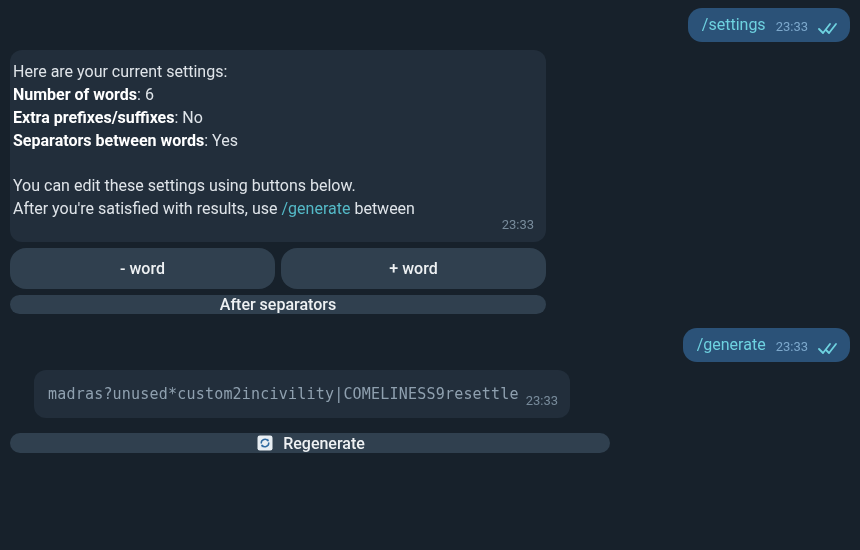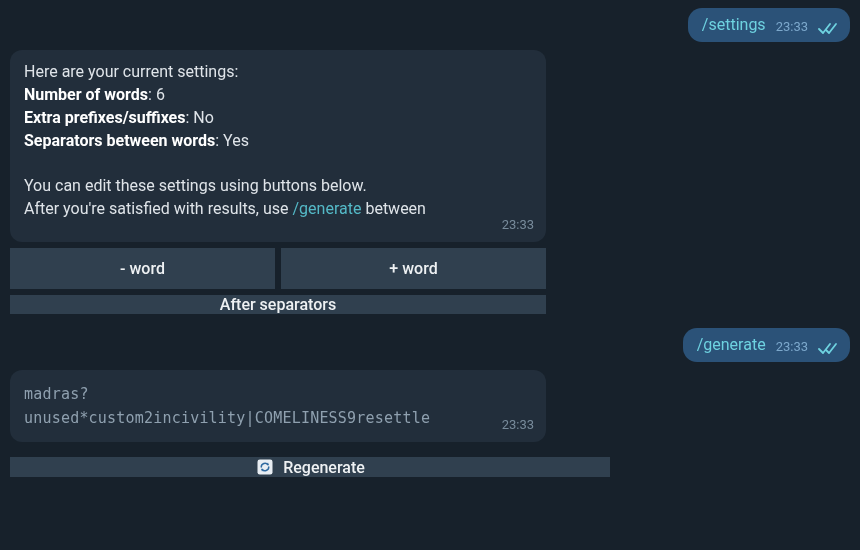--- a/index.html
+++ b/index.html
@@ -45,21 +45,21 @@
   .checks {
     width: 20px;
     height: 14px;
     position: relative;
   }
   .checks svg { display: block; }
 
   .bubble-in {
     background: #222e3b;
     border-radius: 12px;
-    padding: 10px 14px 8px 14px;
+    padding: 10px 14px 8px 3px;
     max-width: 536px;
     position: relative;
     color: #dfe4e9;
     font-size: 16px;
     line-height: 23px;
   }
   .bubble-in .ts {
     color: #788b9b;
     font-size: 13px;
     position: absolute;
@@ -75,21 +75,21 @@
     gap: 6px;
     width: 536px;
     margin-top: 2px;
   }
   .btn-row { display: flex; gap: 6px; }
   .tg-btn {
     flex: 1;
     background: #30404f;
     color: #eef1f3;
     font-size: 16px;
-    border-radius: 0;
+    border-radius: 16px;
     height: 41px;
     display: flex;
     align-items: center;
     justify-content: center;
     cursor: pointer;
     gap: 8px;
     font-weight: 500;
   }
 
   .mono {
@@ -157,21 +157,21 @@
         <svg width="20" height="14" viewBox="0 0 20 14">
           <path d="M1 7 L5 11 L12 2" fill="none" stroke="#6ed2e0" stroke-width="1.8" stroke-linecap="round" stroke-linejoin="round"></path>
           <path d="M8 8 L11 11 L18 2" fill="none" stroke="#6ed2e0" stroke-width="1.8" stroke-linecap="round" stroke-linejoin="round"></path>
         </svg>
       </span>
     </div>
   </div>
 
   <div class="row in">
     <div>
-      <div class="bubble-in" style="width:600px; padding:12px 60px 12px 14px;">
+      <div class="bubble-in" style="width:600px; padding:12px 36px 12px 14px;margin-left:24px;">
         <span class="mono">madras?unused*custom2incivility|COMELINESS9resettle</span>
         <span class="ts">23:33</span>
       </div>
       <div class="btn-group" style="width:600px; margin-top:15px;">
         <div class="tg-btn">
           <span class="regen-icon">
             <svg width="18" height="18" viewBox="0 0 24 24">
               <rect x="2" y="2" width="20" height="20" rx="3" fill="#e8eef3"></rect>
               <path d="M7 12a5 5 0 0 1 9-3" fill="none" stroke="#2f6aa0" stroke-width="2" stroke-linecap="round"></path>
               <path d="M17 12a5 5 0 0 1-9 3" fill="none" stroke="#2f6aa0" stroke-width="2" stroke-linecap="round"></path>

